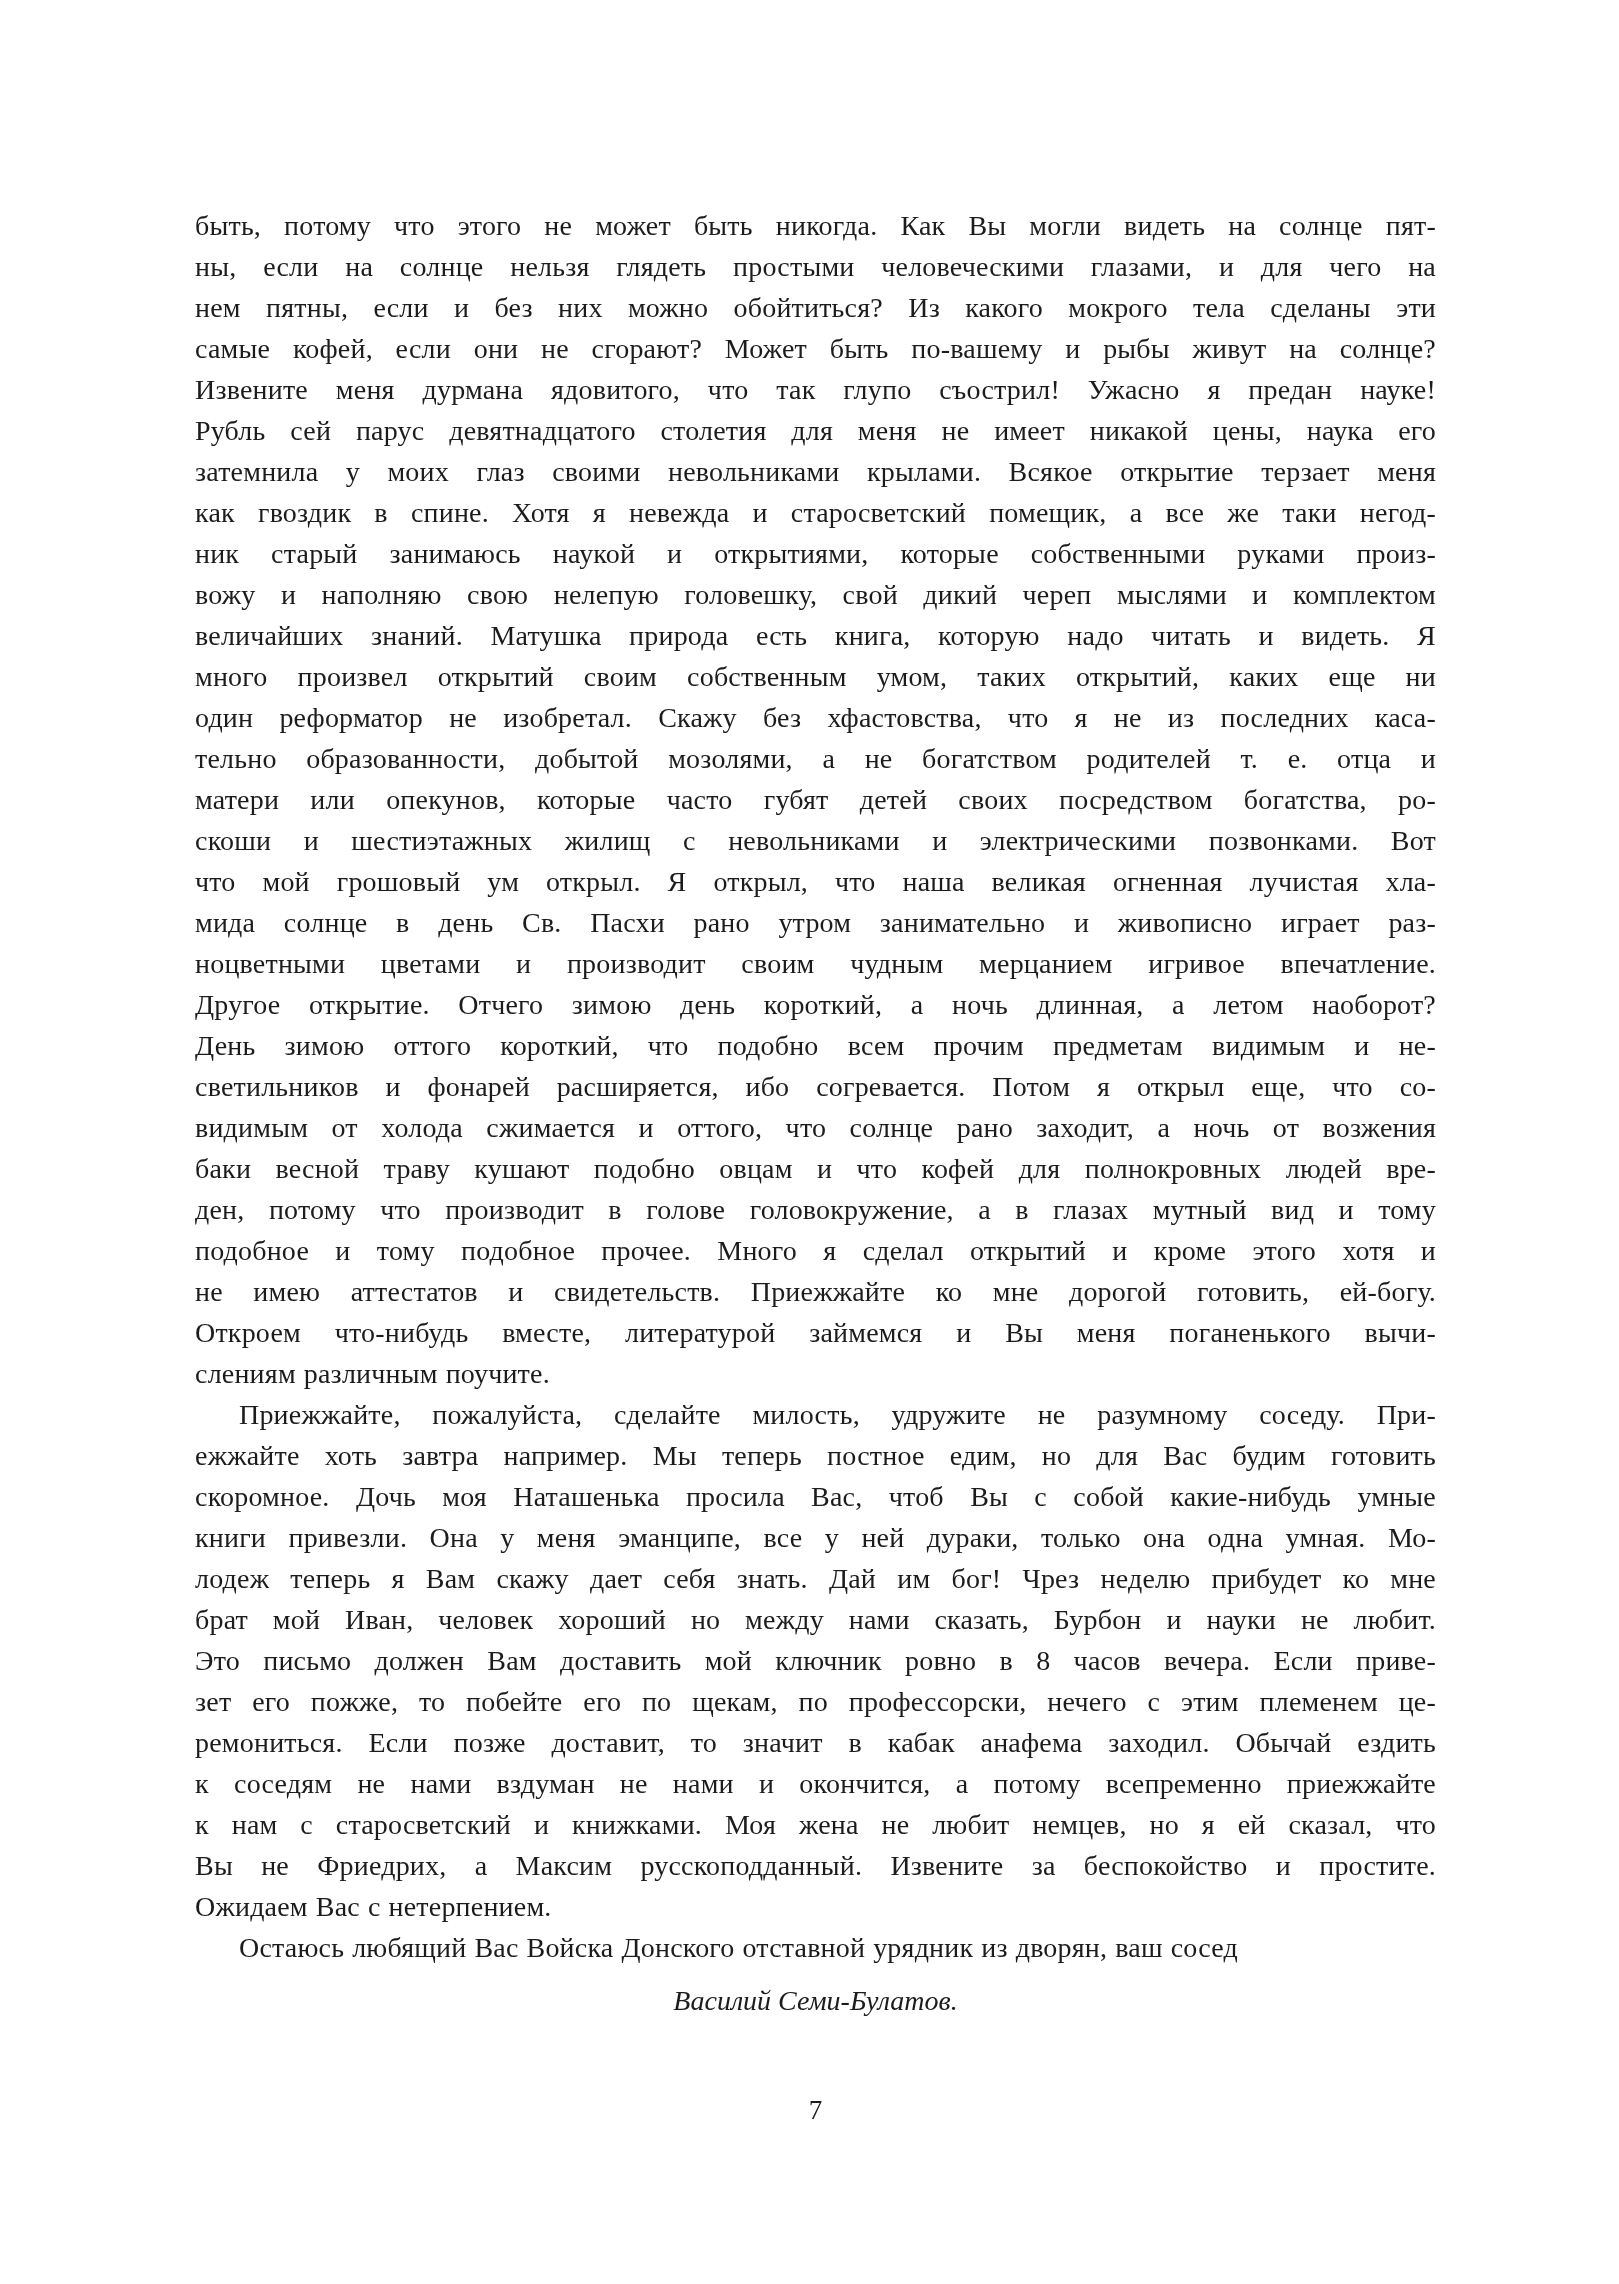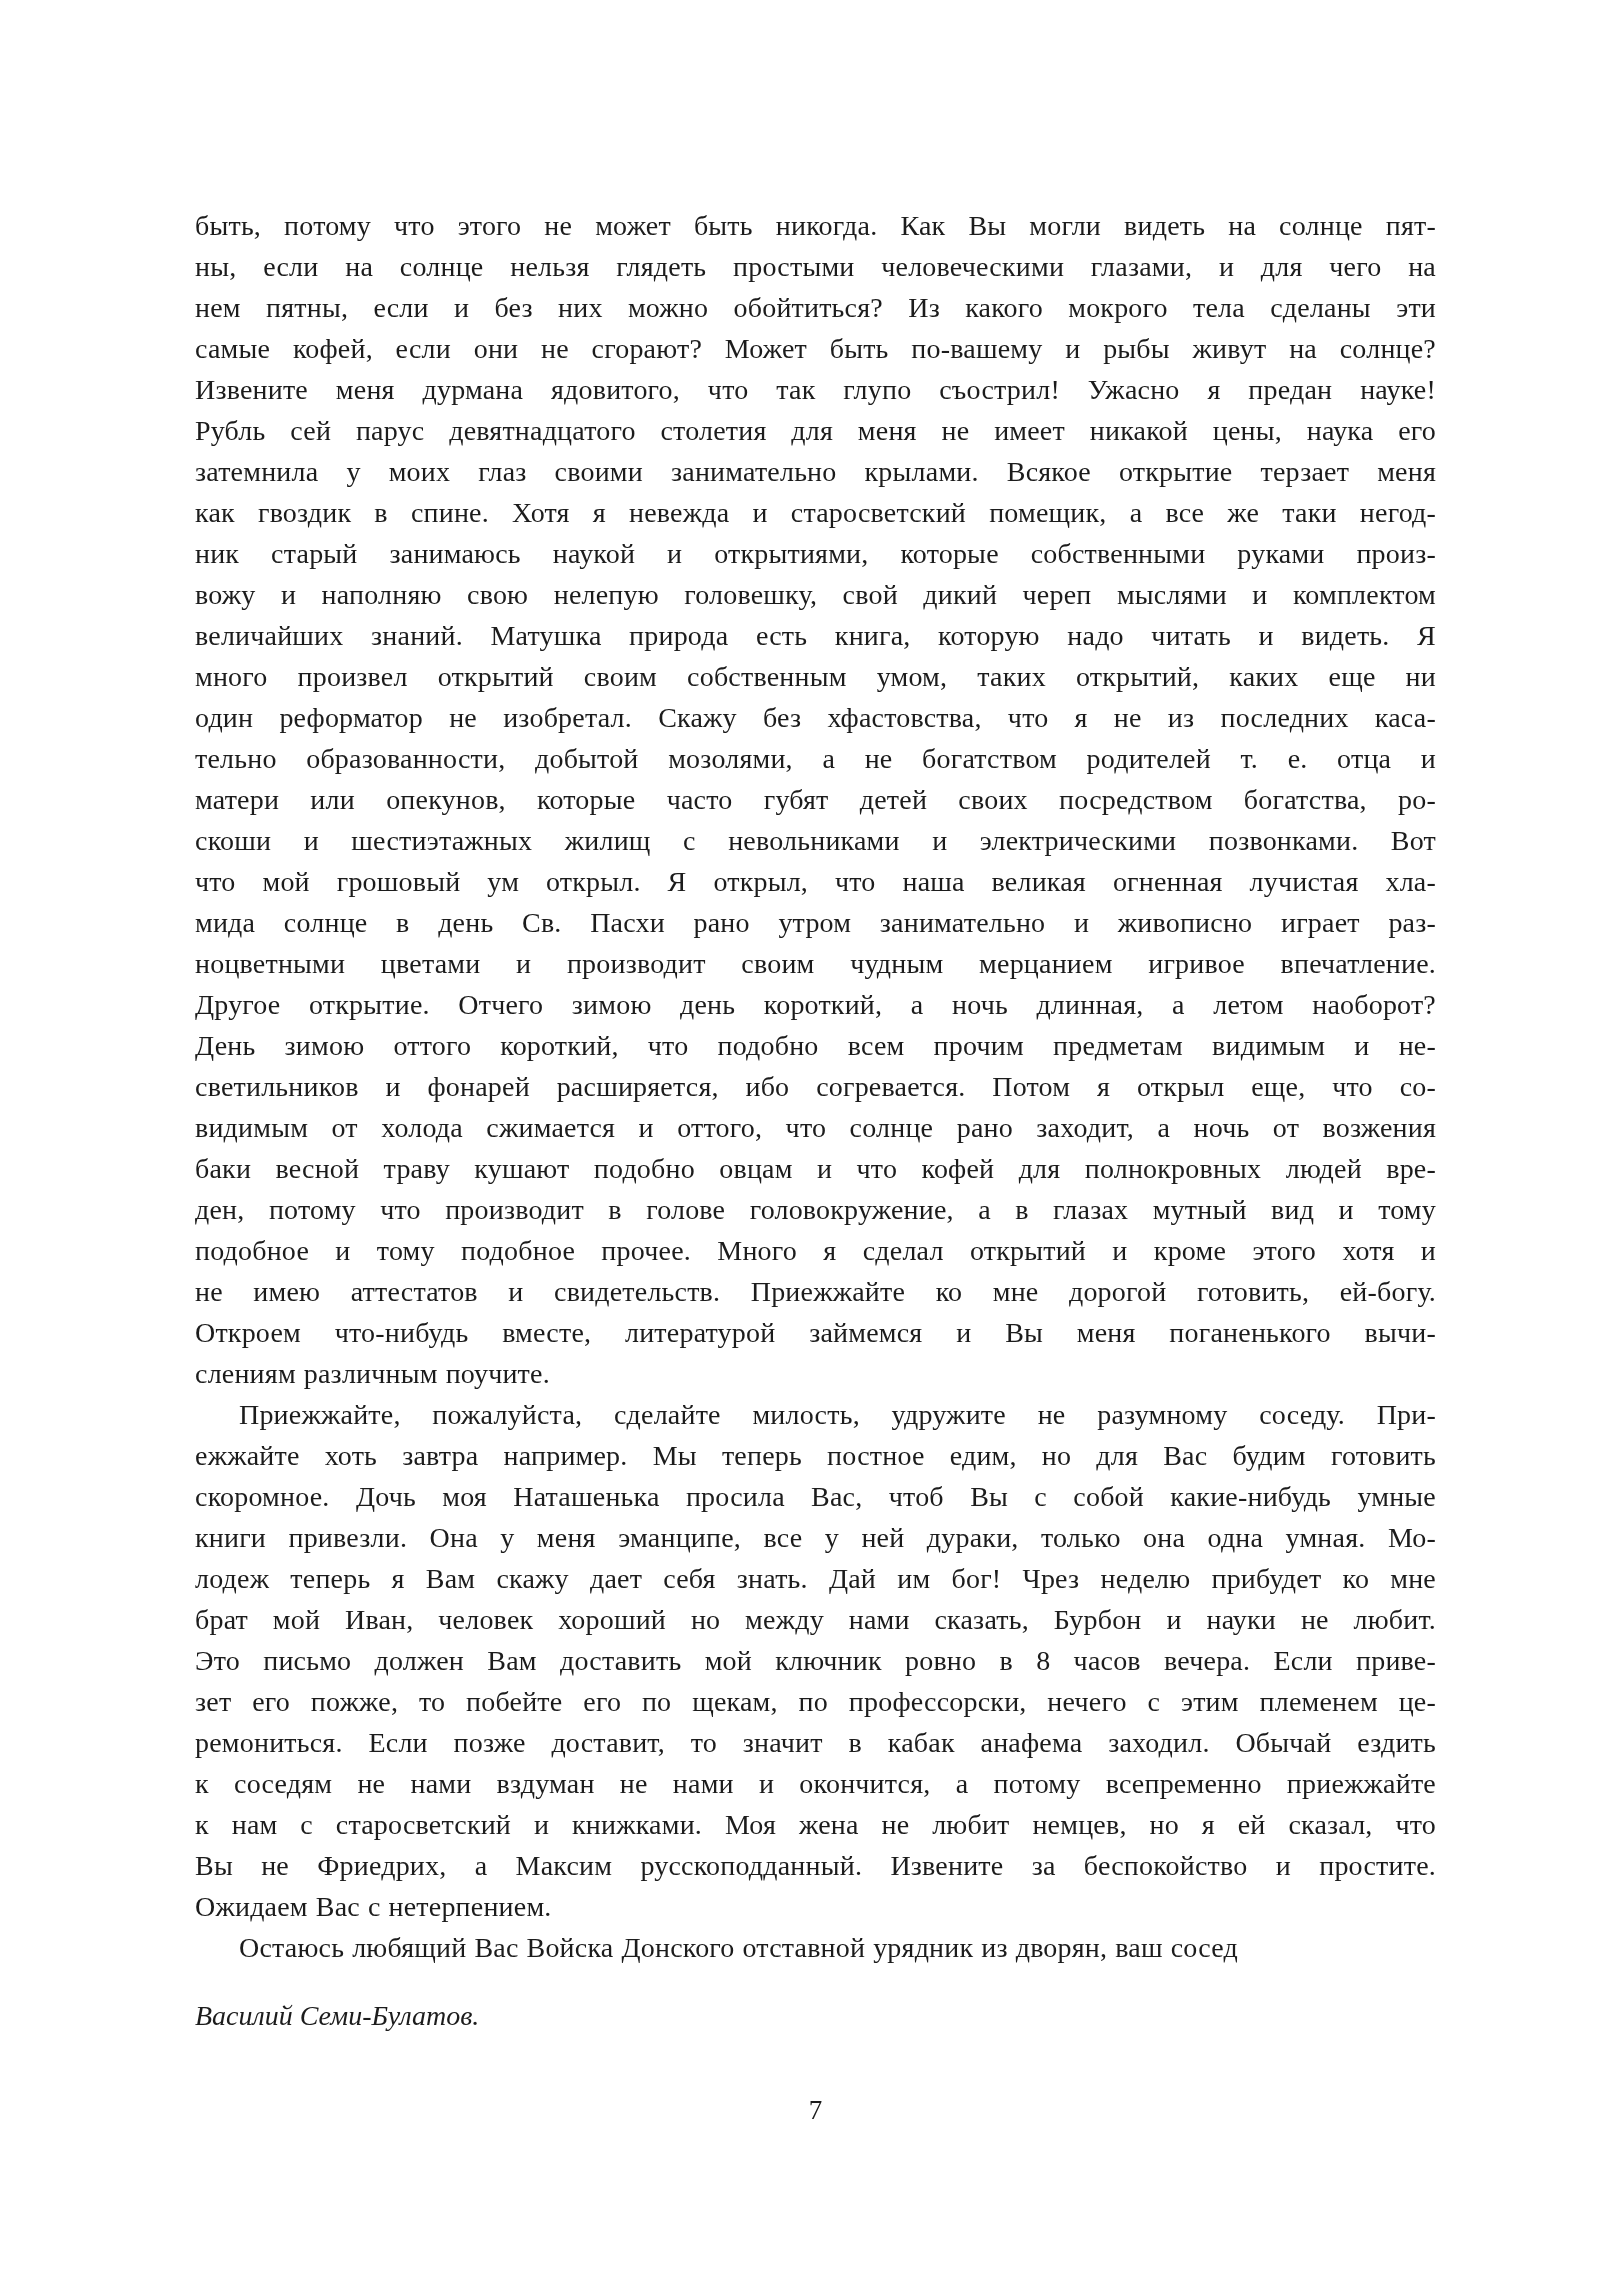--- a/index.html
+++ b/index.html
@@ -34,24 +34,24 @@
     word-spacing: 0.8px;
   }
   .line.para-end {
     text-align: left;
     text-align-last: left;
   }
   .line.indent {
     text-indent: 44px;
   }
   .signature {
-    margin-top: 27px;
+    margin-top: 12px;
     line-height: 41px;
     font-style: italic;
-    text-align: left;
+    text-align: center;
     font-size: 28px;
   }
   .folio {
     position: absolute;
     left: 195px;
     width: 1241px;
     top: 2094px;
     text-align: center;
     font-size: 27px;
     line-height: 32px;
@@ -62,21 +62,21 @@
 
 <div class="page">
   <main class="text-block">
 
   <div class="line">быть, потому что этого не может быть никогда. Как Вы могли видеть на солнце пят-</div>
       <div class="line">ны, если на солнце нельзя глядеть простыми человеческими глазами, и для чего на</div>
       <div class="line">нем пятны, если и без них можно обойтиться? Из какого мокрого тела сделаны эти</div>
       <div class="line">самые кофей, если они не сгорают? Может быть по-вашему и рыбы живут на солнце?</div>
       <div class="line">Извените меня дурмана ядовитого, что так глупо съострил! Ужасно я предан науке!</div>
       <div class="line">Рубль сей парус девятнадцатого столетия для меня не имеет никакой цены, наука его</div>
-      <div class="line">затемнила у моих глаз своими занимательно крылами. Всякое открытие терзает меня</div>
+      <div class="line">затемнила у моих глаз своими невольниками крылами. Всякое открытие терзает меня</div>
       <div class="line">как гвоздик в спине. Хотя я невежда и старосветский помещик, а все же таки негод-</div>
       <div class="line">ник старый занимаюсь наукой и открытиями, которые собственными руками произ-</div>
       <div class="line">вожу и наполняю свою нелепую головешку, свой дикий череп мыслями и комплектом</div>
       <div class="line">величайших знаний. Матушка природа есть книга, которую надо читать и видеть. Я</div>
       <div class="line">много произвел открытий своим собственным умом, таких открытий, каких еще ни</div>
       <div class="line">один реформатор не изобретал. Скажу без хфастовства, что я не из последних каса-</div>
       <div class="line">тельно образованности, добытой мозолями, а не богатством родителей т. е. отца и</div>
       <div class="line">матери или опекунов, которые часто губят детей своих посредством богатства, ро-</div>
       <div class="line">скоши и шестиэтажных жилищ с невольниками и электрическими позвонками. Вот</div>
       <div class="line">что мой грошовый ум открыл. Я открыл, что наша великая огненная лучистая хла-</div>

